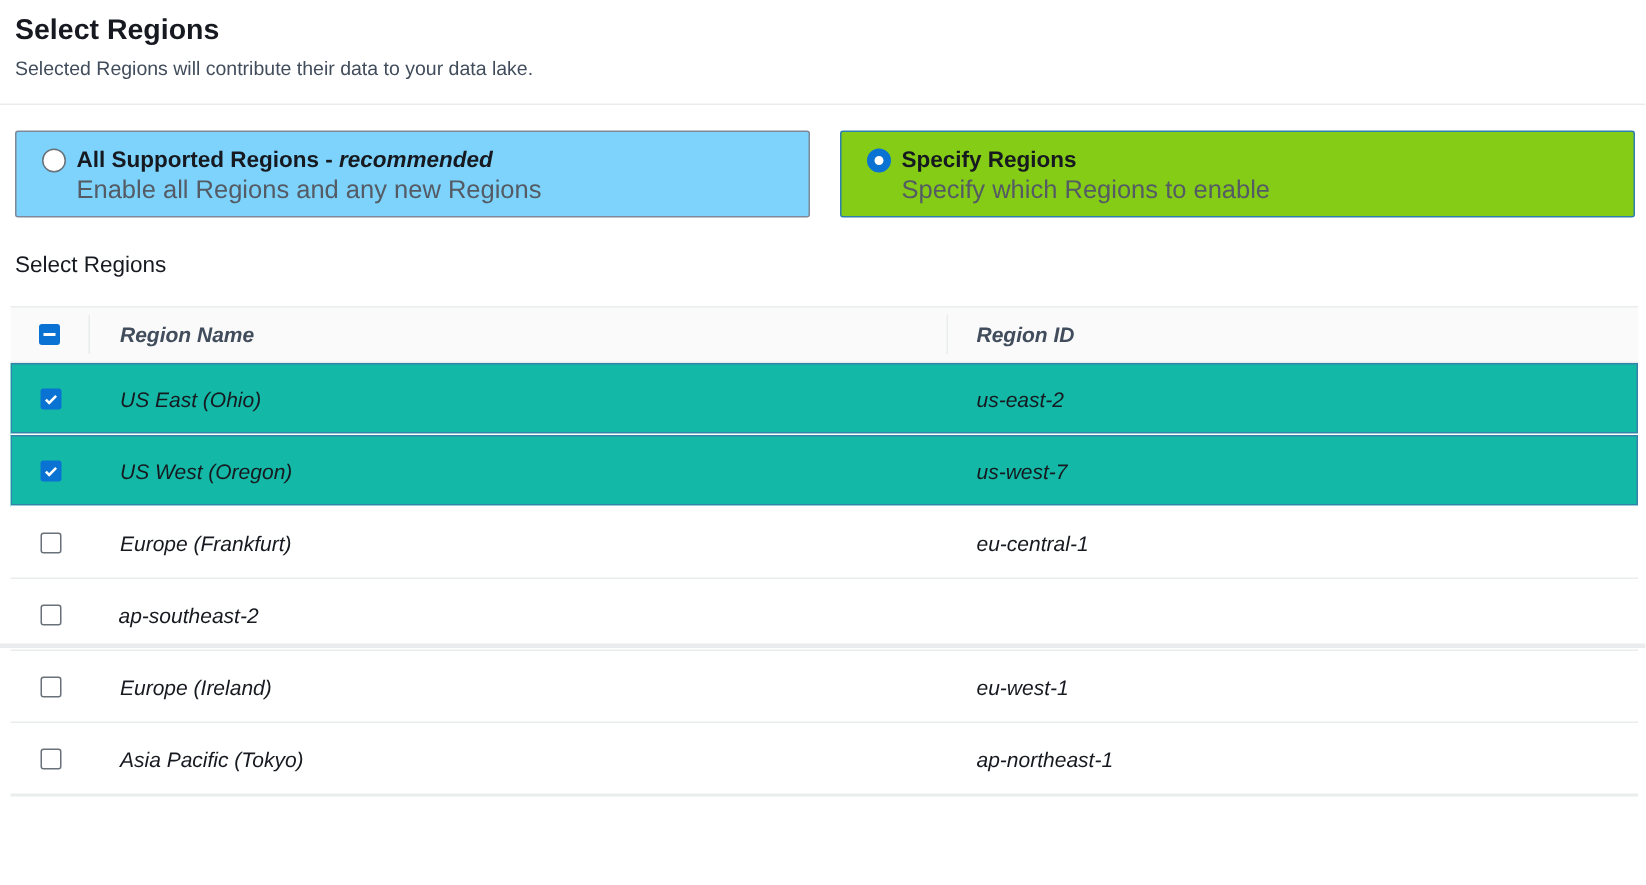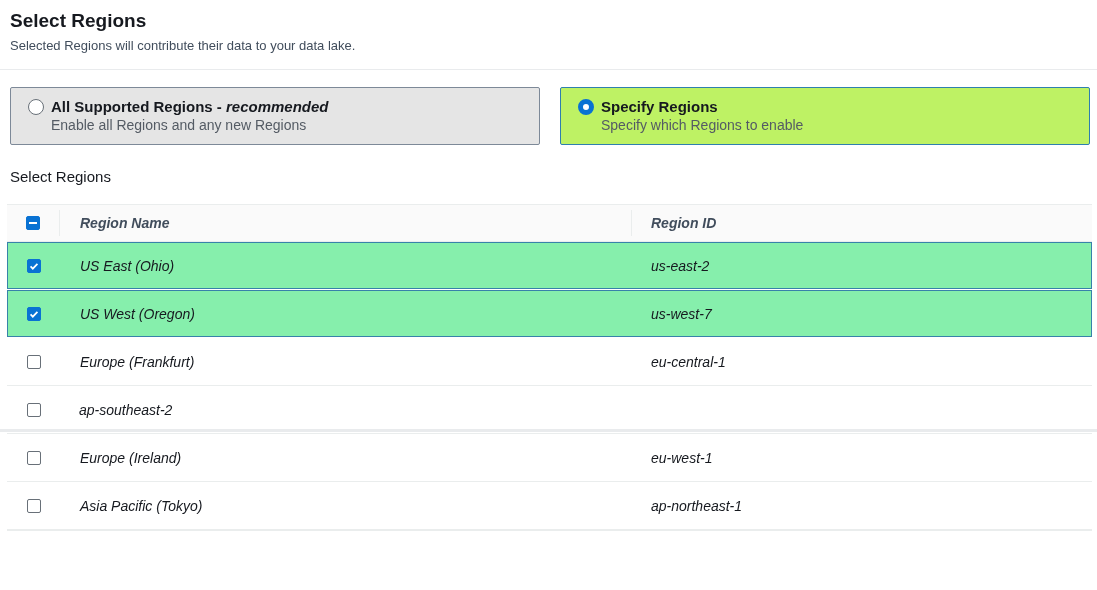--- a/index.html
+++ b/index.html
@@ -9,49 +9,49 @@
 
   
   .hdr { padding:9px 10px 0 10px; }
   .hdr h1 { font-size:19px; font-weight:bold; line-height:24px; color:#16191f; }
   .hdr .sub { font-size:13px; color:#414d5c; margin-top:4px; line-height:17px; }
   .top-divider { border-top:1px solid #e9ebed; margin-top:15px; }
 
   
   .tiles { display:flex; gap:20px; margin:17px 7px 0 10px; }
   .tile { flex:1; height:58px; border:1px solid #7d8998; border-radius:2px;
-          background:#e5e5e5; padding:10px 0 0 17px; cursor:pointer; }
-  .tile.selected { border-color:#2f7fae; background:#bef264; }
+          background:#7dd3fc; padding:10px 0 0 17px; cursor:pointer; }
+  .tile.selected { border-color:#2f7fae; background:#84cc16; }
   .tile-top { display:flex; align-items:center; }
   .radio { width:16px; height:16px; border-radius:50%; flex:0 0 16px; }
   .radio.off { border:1px solid #687078; background:#fff; }
   .radio.on  { border:5px solid #0972d3; background:#fff; }
   .tile-label { margin-left:7px; font-size:15px; font-weight:bold; color:#16191f; }
   .tile-label em { font-style:italic; }
-  .tile-desc { margin-left:23px; margin-top:2px; font-size:14px; color:#545b64; }
+  .tile-desc { margin-left:23px; margin-top:2px; font-size:17px; color:#545b64; }
 
   
   .section-label { margin:23px 0 0 10px; font-size:15px; color:#16191f; }
 
   
   .table { margin:19px 5px 0 7px; width:1085px; border-bottom:1px solid #eaeded;font-style:italic; }
   .thead { display:flex; align-items:center; height:38px; background:#fafafa;
            border-top:1px solid #eaeded; border-bottom:1px solid #eaeded; }
   .col-check { width:52px; display:flex; align-items:center; justify-content:center; }
   .col-name  { width:571px; padding-left:20px; }
   .col-id    { flex:1; padding-left:19px; }
   .thead .hcell { font-size:14px; font-weight:bold; color:#414d5c; }
   .vdiv { width:1px; height:26px; background:#eaeded; align-self:center; }
 
   .row { display:flex; align-items:center; height:48px; background:#fff;
          border-bottom:1px solid #eaeded; cursor:pointer; }
   .row .col-check { width:53px; }
   .row .col-name  { width:572px; }
   .row .cell { font-size:14px; color:#16191f; }
-  .row.selected { background:#86efac; box-shadow:inset 0 0 0 1px #3782aa;
+  .row.selected { background:#14b8a6; box-shadow:inset 0 0 0 1px #3782aa;
                   border-bottom:1px solid #fff; }
 
   
   .checkbox { width:14px; height:14px; border-radius:2px; display:flex;
               align-items:center; justify-content:center; }
   .checkbox.unchecked { border:1px solid #687078; background:#fff; }
   .checkbox.checked, .checkbox.indeterminate { background:#0972d3; border:1px solid #0972d3; }
   .checkbox svg { display:block; }
 
   

